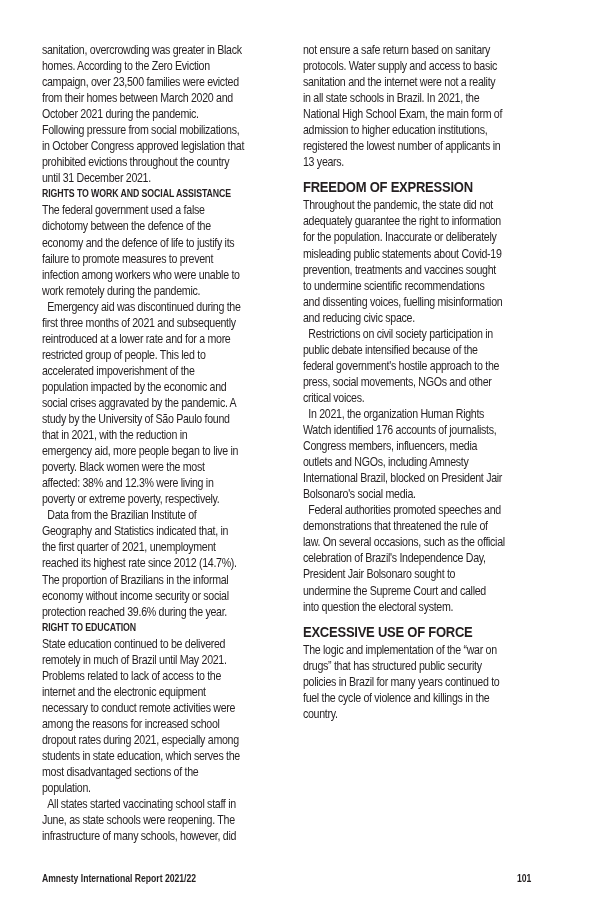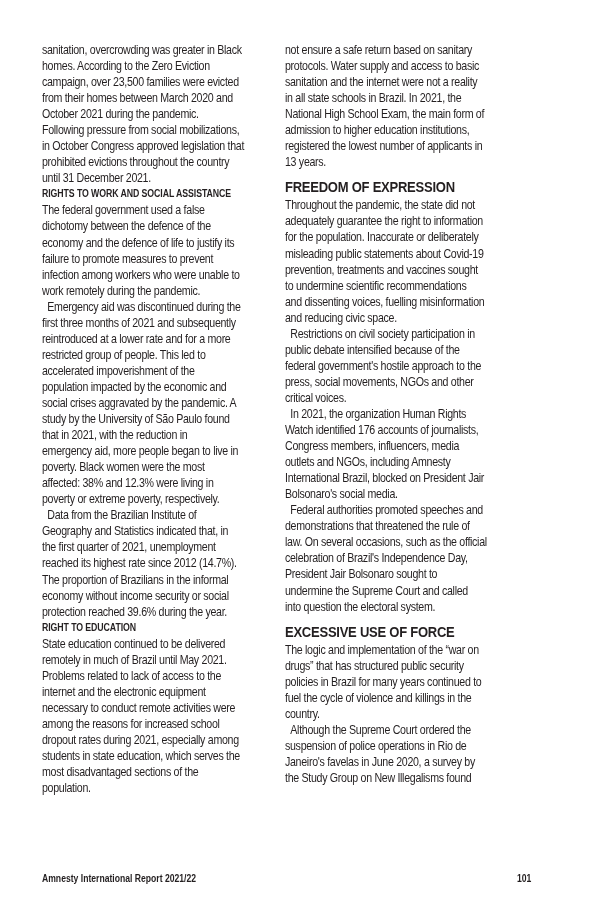--- a/index.html
+++ b/index.html
@@ -1,19 +1,19 @@
 <!DOCTYPE html>
 <html><head>
 <meta charset="utf-8">
 <style>
   html, body { margin: 0; padding: 0; background: #ffffff; }
   body { width: 600px; height: 921px; position: relative; overflow: hidden; font-family: "Liberation Sans Narrow", "Liberation Sans", sans-serif; color: #231f20; }
   .col { position: absolute; top: 42px; width: 258px; }
   .col-left { left: 42px; }
-  .col-right { left: 285px; width: 262px; }
+  .col-right { left: 303px; width: 262px; }
   .line { display: block; white-space: nowrap; font-size: 12.1px; line-height: 16.05px; height: 16.05px; letter-spacing: -0.35px; transform-origin: left; }
   .indent { padding-left: 6px; }
   .subhead { display: block; font-weight: bold; font-size: 10.2px; line-height: 16px; height: 16px; letter-spacing: -0.1px; transform: scaleX(0.86); transform-origin: left; white-space: nowrap; }
   .heading { display: block; font-weight: bold; font-size: 15.5px; line-height: 18px; margin-top: 8px; margin-bottom: 1px; letter-spacing: -0.3px; transform: scaleX(0.84); transform-origin: left; white-space: nowrap; }
   .footer-left { position: absolute; left: 42px; top: 872px; font-weight: bold; font-size: 10.5px; transform: scaleX(0.82); transform-origin: left; white-space: nowrap; }
   .footer-right { position: absolute; left: 517px; top: 872px; font-weight: bold; font-size: 10.5px; transform: scaleX(0.82); transform-origin: left; }
 </style>
 </head>
 <body>
 
@@ -68,20 +68,25 @@
       <span class="line" style="display: block; transform: scaleX(0.88);">remotely in much of Brazil until May 2021.</span>
       <span class="line" style="display: block; transform: scaleX(0.88);">Problems related to lack of access to the</span>
       <span class="line" style="display: block; transform: scaleX(0.88);">internet and the electronic equipment</span>
       <span class="line" style="display: block; transform: scaleX(0.88);">necessary to conduct remote activities were</span>
       <span class="line" style="display: block; transform: scaleX(0.88);">among the reasons for increased school</span>
       <span class="line" style="display: block; transform: scaleX(0.88);">dropout rates during 2021, especially among</span>
       <span class="line" style="display: block; transform: scaleX(0.88);">students in state education, which serves the</span>
       <span class="line" style="display: block; transform: scaleX(0.88);">most disadvantaged sections of the</span>
       <span class="line" style="display: block; transform: scaleX(0.88);">population.</span>
     </div>
+  <div>
+      <span class="line indent" style="display: block; transform: scaleX(0.88);">All states started vaccinating school staff in</span>
+      <span class="line" style="display: block; transform: scaleX(0.88);">June, as state schools were reopening. The</span>
+      <span class="line" style="display: block; transform: scaleX(0.88);">infrastructure of many schools, however, did</span>
+    </div>
 </div>
 
 <div class="col col-right">
   <div>
       <span class="line" style="display: block; transform: scaleX(0.88);">not ensure a safe return based on sanitary</span>
       <span class="line" style="display: block; transform: scaleX(0.88);">protocols. Water supply and access to basic</span>
       <span class="line" style="display: block; transform: scaleX(0.88);">sanitation and the internet were not a reality</span>
       <span class="line" style="display: block; transform: scaleX(0.88);">in all state schools in Brazil. In 2021, the</span>
       <span class="line" style="display: block; transform: scaleX(0.88);">National High School Exam, the main form of</span>
       <span class="line" style="display: block; transform: scaleX(0.88);">admission to higher education institutions,</span>
@@ -124,22 +129,16 @@
       <span class="line" style="display: block; transform: scaleX(0.88);">into question the electoral system.</span>
     </div>
   <div class="heading">EXCESSIVE USE OF FORCE</div>
   <div>
       <span class="line" style="display: block; transform: scaleX(0.88);">The logic and implementation of the “war on</span>
       <span class="line" style="display: block; transform: scaleX(0.88);">drugs” that has structured public security</span>
       <span class="line" style="display: block; transform: scaleX(0.88);">policies in Brazil for many years continued to</span>
       <span class="line" style="display: block; transform: scaleX(0.88);">fuel the cycle of violence and killings in the</span>
       <span class="line" style="display: block; transform: scaleX(0.88);">country.</span>
     </div>
-  <div>
-      <span class="line indent" style="display: block; transform: scaleX(0.88);">Although the Supreme Court ordered the</span>
-      <span class="line" style="display: block; transform: scaleX(0.88);">suspension of police operations in Rio de</span>
-      <span class="line" style="display: block; transform: scaleX(0.88);">Janeiro's favelas in June 2020, a survey by</span>
-      <span class="line" style="display: block; transform: scaleX(0.88);">the Study Group on New Illegalisms found</span>
-    </div>
 </div>
 
 <div class="footer-left">Amnesty International Report 2021/22</div>
 <div class="footer-right">101</div>
 
 </body></html>

